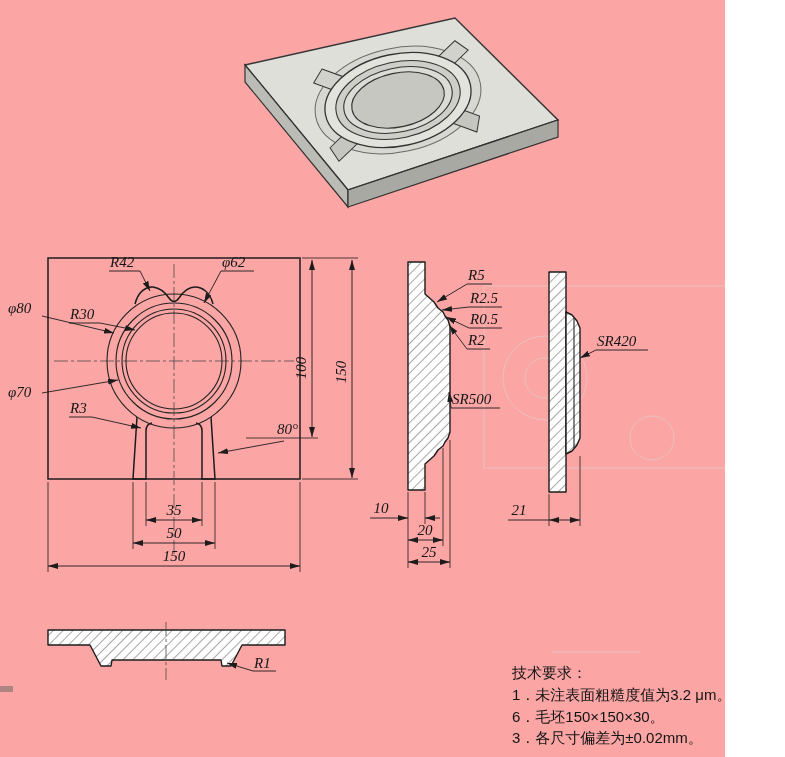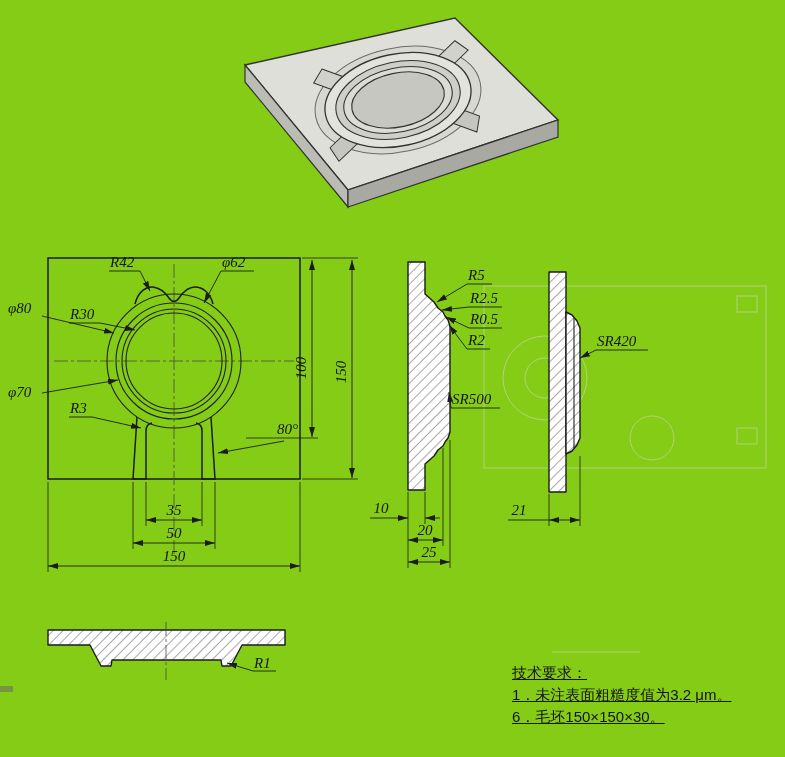--- a/index.html
+++ b/index.html
@@ -1,29 +1,29 @@
 <!DOCTYPE html>
 <html><head>
 <meta charset="utf-8">
 <style>
   * { margin:0; padding:0; box-sizing:border-box; }
   html,body { background:#ffffff; font-family:"Liberation Sans", sans-serif; }
-  .stage { position:relative; width:785px; height:757px; background:#84cc16; overflow:hidden; }
+  .stage { position:relative; width:725px; height:757px; background:#fca5a5; overflow:hidden; }
   .stage svg { position:absolute; left:0; top:0; }
   svg text { font-family:"Liberation Serif","DejaVu Serif",serif; font-style:italic; font-size:15px; fill:#151515; }
   .ln   { stroke:#1c1c1c; stroke-width:1.5; fill:none; }
   .thin { stroke:#222;    stroke-width:1.1; fill:none; }
   .cl   { stroke:#4a4a4a; stroke-width:0.8; fill:none; stroke-dasharray:14 3 3 3; }
   .dim  { stroke:#1c1c1c; stroke-width:0.9; fill:none; }
   .ext  { stroke:#1c1c1c; stroke-width:0.8; fill:none; }
   .lead { stroke:#1c1c1c; stroke-width:0.9; fill:none; }
   .hatched { fill:url(#hatch); stroke:#1c1c1c; stroke-width:1.4; stroke-linejoin:round; }
   .ghost { stroke:#d7d7d2; stroke-width:1; fill:none; }
   .techreq { position:absolute; left:512px; top:662px; width:270px; color:#141414;
-             font-size:15px; line-height:1.45; font-family:"Liberation Sans", sans-serif;text-decoration:underline; }
+             font-size:15px; line-height:1.45; font-family:"Liberation Sans", sans-serif; }
 </style>
 </head>
 <body>
 
 <div class="stage">
 <svg width="785" height="757" viewBox="0 0 785 757">
   <defs>
     <marker id="arrE" markerWidth="11" markerHeight="7" refX="10" refY="3" orient="auto" markerUnits="userSpaceOnUse">
       <path d="M0,0 L10,3 L0,6 Z" fill="#1c1c1c"></path>
     </marker>
@@ -185,14 +185,15 @@
     <line class="cl" x1="166" y1="622" x2="166" y2="680"></line>
     <text x="254" y="668">R1</text>
     <path class="lead" d="M276,671 H253 L227,663" marker-end="url(#arrE)"></path>
   </g>
 </svg>
 
 <div class="techreq">
   <div class="t">技术要求：</div>
   <div class="t">1．未注表面粗糙度值为3.2 μm。</div>
   <div class="t">6．毛坯150×150×30。</div>
+  <div class="t">3．各尺寸偏差为±0.02mm。</div>
 </div>
 </div>
 
 </body></html>

